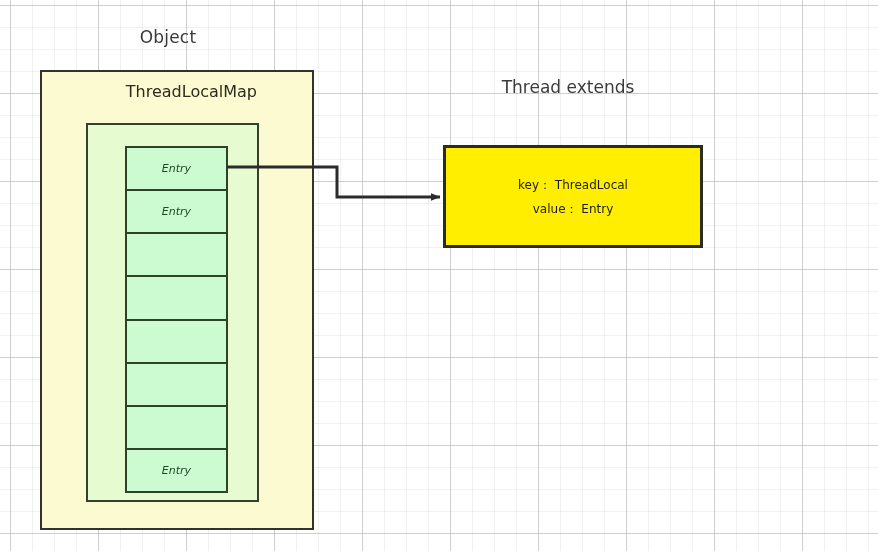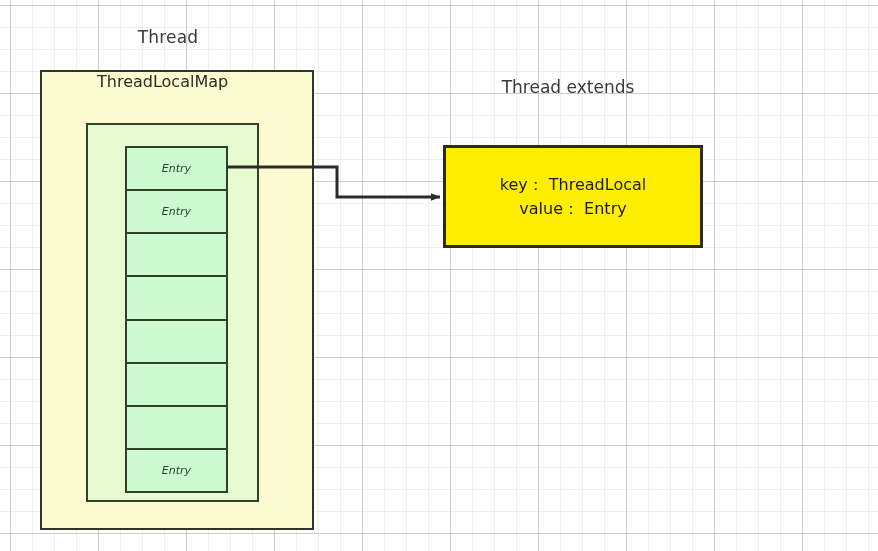--- a/index.html
+++ b/index.html
@@ -49,23 +49,23 @@
     height: 460px;
     box-sizing: border-box;
     background: #fcfad0;
     border: 2px solid #33332b;
   }
 
   
   .tlm-label {
     position: absolute;
     left: 97px;
-    top: 72px;
+    top: 82px;
     width: 160px;
-    text-align: left;
+    text-align: right;
     font-size: 16px;
     color: #2c2c20;
     white-space: nowrap;
   }
   .tlm-box {
     position: absolute;
     left: 86px;
     top: 123px;
     width: 173px;
     height: 379px;
@@ -126,42 +126,42 @@
     height: 103px;
     box-sizing: border-box;
     background: #ffee00;
     border: 3px solid #2b2b22;
     display: flex;
     flex-direction: column;
     align-items: center;
     justify-content: center;
   }
   .kv-line {
-    font-size: 16px;
+    font-size: 12px;
     color: #1e1e17;
     line-height: 24px;
     white-space: nowrap;
   }
 
   
   .connector {
     position: absolute;
     left: 0;
     top: 0;
     width: 878px;
     height: 551px;
     pointer-events: none;
   }
 </style>
 </head>
 <body>
 
 <div id="canvas">
 
-  <div class="thread-label">Thread</div>
+  <div class="thread-label">Object</div>
 
   <div class="thread-box"></div>
 
   <div class="tlm-label">ThreadLocalMap</div>
 
   <div class="tlm-box"></div>
 
   <div class="entry-table">
     <div class="entry-cell">Entry</div>
     <div class="entry-cell">Entry</div>

